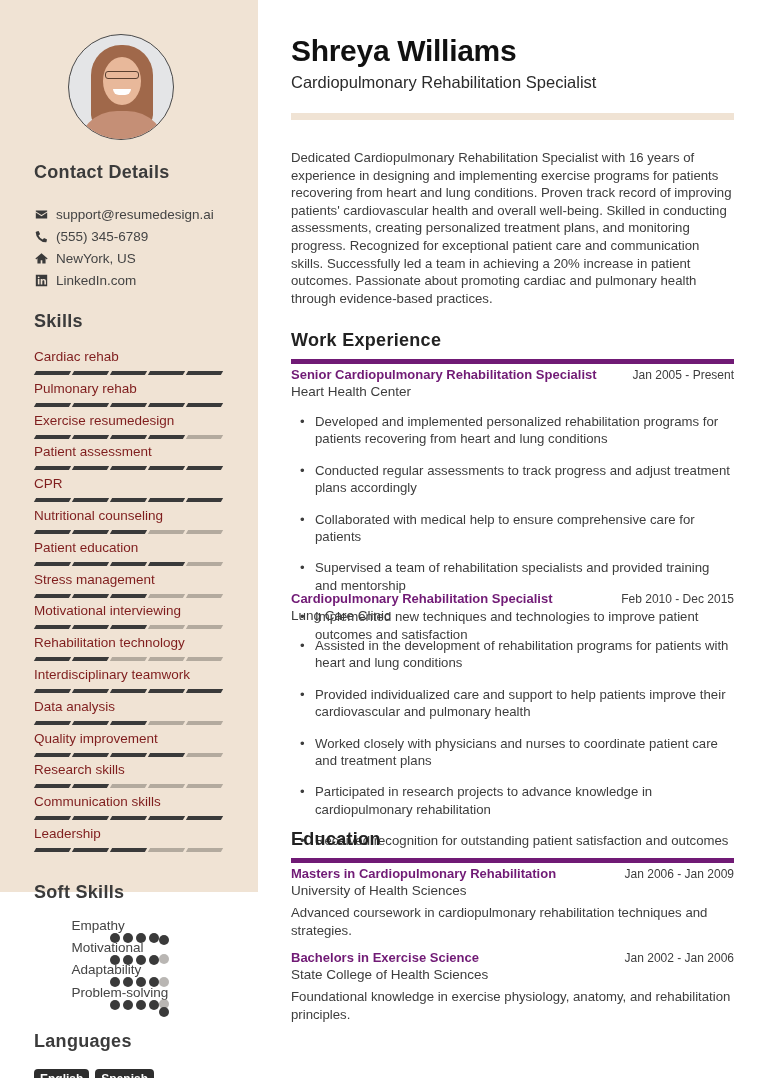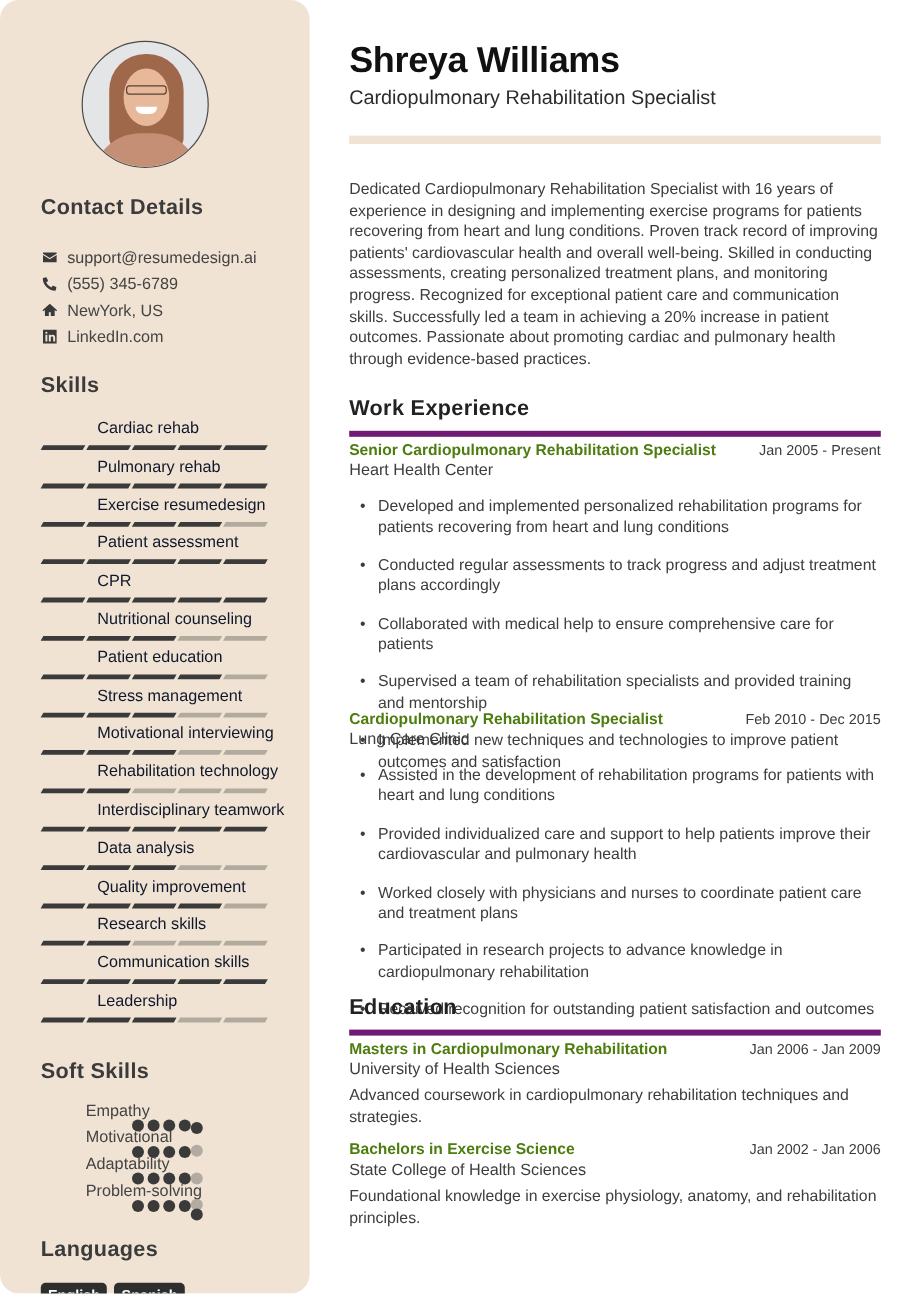--- a/index.html
+++ b/index.html
@@ -1,42 +1,42 @@
 <!DOCTYPE html>
 <html><head>
 <meta charset="utf-8">
 <style>
   * { box-sizing: border-box; margin: 0; padding: 0; }
   html, body { width: 768px; height: 1078px; overflow: hidden; background: #ffffff; }
   body { font-family: "Liberation Sans", "DejaVu Sans", sans-serif; color: #333; position: relative; }
 
   .sidebar {
-    position: absolute; left: 0; top: 0; width: 258px; height: 1078px;
-    background: #f0e3d4; padding: 0 0 0 34px; border-radius: 16px;
+    position: absolute; left: 0; top: 0; width: 258px; height: 892px;
+    background: #f0e3d4; padding: 0 0 0 34px;
   }
   .avatar {
     position: absolute; left: 68px; top: 34px; width: 106px; height: 106px;
     border-radius: 50%; border: 1px solid #4a4a4a; overflow: hidden;
     background: #e4e5e7;
   }
   .avatar .hair { position: absolute; left: 22px; top: 10px; width: 62px; height: 80px; border-radius: 30px 30px 10px 10px; background: #a0684a; }
   .avatar .face { position: absolute; left: 34px; top: 22px; width: 38px; height: 48px; border-radius: 50%; background: #e8b89a; }
   .avatar .glasses { position: absolute; left: 36px; top: 36px; width: 34px; height: 8px; border: 1.5px solid #5a4030; border-radius: 3px; }
   .avatar .smile { position: absolute; left: 44px; top: 54px; width: 18px; height: 6px; border-radius: 0 0 9px 9px; background: #fff; }
   .avatar .body { position: absolute; left: 8px; top: 76px; width: 90px; height: 40px; border-radius: 40px 40px 0 0; background: #c58f76; }
 
   .side-h { font-size: 18px; font-weight: bold; color: #3b3b3b; letter-spacing: 0.3px; position: absolute; left: 34px; }
   .contact-list { position: absolute; left: 34px; top: 203px; }
   .contact-row { display: flex; align-items: center; height: 22px; font-size: 13.5px; color: #444; }
   .contact-row .ic { width: 14px; height: 14px; margin-right: 8px; display: inline-flex; align-items: center; justify-content: center; }
   .contact-row .ic svg { width: 13px; height: 13px; fill: #3a3a3a; }
 
   .skills { position: absolute; left: 34px; top: 348px; width: 190px; }
   .skill { height: 31.8px; }
-  .skill-name { font-size: 13.5px; color: #0f172a; line-height: 17px; height: 18px; white-space: nowrap; margin-left: 47px; }
+  .skill-name { font-size: 13.5px; color: #7f1d1d; line-height: 17px; height: 18px; white-space: nowrap; }
   .bars { display: flex; gap: 3.5px; margin-top: 5px; padding-left: 1px; }
   .bar { width: 34.5px; height: 4px; background: #3a3a3a; transform: skewX(-30deg); }
   .bar.off { background: #b3aa9e; }
 
   .soft { position: absolute; left: 34px; top: 918px; width: 200px; }
   .soft-row { display: flex; height: 22.2px; align-items: center; position: relative; flex-direction: column; }
   .soft-name { font-size: 13.5px; color: #444; width: 125px; }
   .dots { display: flex; gap: 3px; position: relative; }
   .dot { width: 10px; height: 10px; border-radius: 50%; background: #3a3a3a; }
   .dot-overflow { position: absolute; left: 125px; width: 10px; height: 10px; border-radius: 50%; background: #3a3a3a; }
@@ -48,21 +48,21 @@
   .main { position: absolute; left: 291px; top: 0; width: 443px; }
   .name { position: absolute; top: 34px; font-size: 30px; font-weight: bold; color: #111; letter-spacing: -0.3px; }
   .role { position: absolute; top: 73px; font-size: 16.5px; color: #2b2b2b; }
   .accent-bar { position: absolute; top: 113px; width: 443px; height: 7px; background: #f0e3d4; }
   .summary { position: absolute; top: 149px; width: 443px; font-size: 13.2px; line-height: 17.6px; color: #3d3d3d; }
 
   .sec-h { position: absolute; width: 443px; font-size: 18px; font-weight: bold; color: #222; letter-spacing: 0.3px; padding-bottom: 8px; border-bottom: 5px solid #701a75; }
 
   .job { position: absolute; width: 443px; }
   .job-head { display: flex; justify-content: space-between; align-items: baseline; }
-  .job-title { font-size: 13px; font-weight: bold; color: #4d7c0f; }
+  .job-title { font-size: 13px; font-weight: bold; color: #701a75; }
   .job-date { font-size: 12px; color: #3d3d3d; }
   .job-org { font-size: 13.5px; color: #3d3d3d; margin-top: 2px; }
   .bullets { list-style: none; margin-top: 6px; padding-left: 24px; }
   .bullets li { font-size: 13.2px; line-height: 17.4px; color: #3d3d3d; position: relative; margin-top: 14px; }
   .bullets li::before { content: "•"; position: absolute; left: -15px; top: 0; color: #3d3d3d; }
   .edu-desc { font-size: 13.2px; line-height: 17.6px; color: #3d3d3d; margin-top: 6px; }
 </style>
 </head>
 <body>
 

